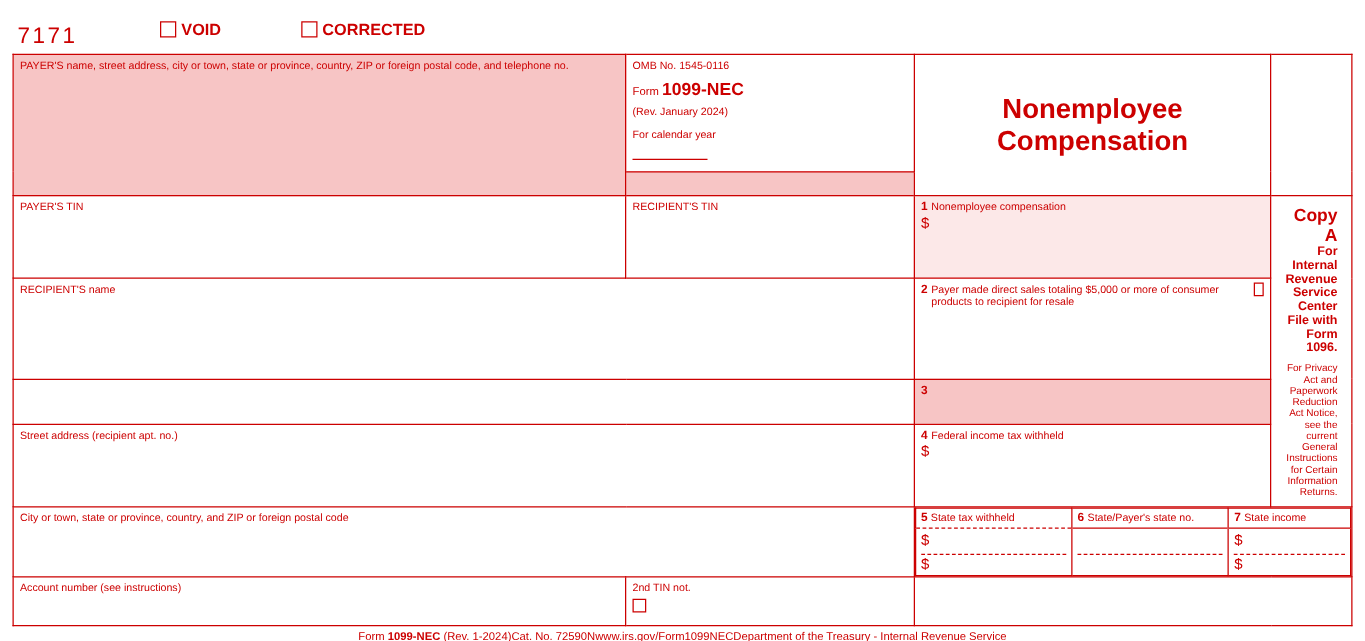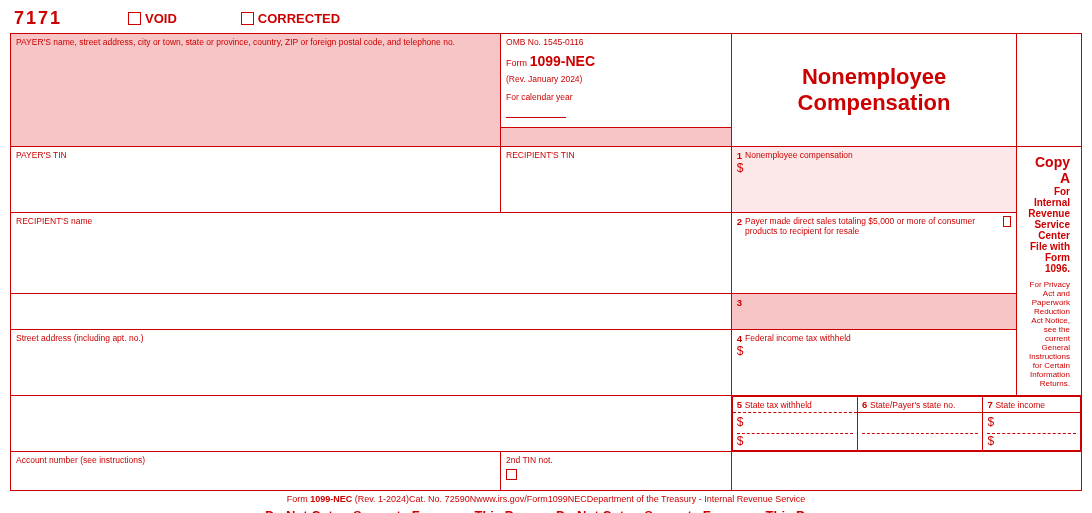--- a/index.html
+++ b/index.html
@@ -19,23 +19,24 @@
     
     .top-header {
       display: flex;
       align-items: center;
       gap: 18px;
       margin-bottom: 4px;
       padding-left: 4px;
     }
     .form-number {
       font-size: 18px;
-      font-weight: bold;
+      font-weight: normal;
       color: #c00;
       letter-spacing: 2px;
+      margin-top: 10px;
     }
     .void-corrected {
       display: flex;
       gap: 16px;
       align-items: center;
     }
     .checkbox-label {
       display: flex;
       align-items: center;
       gap: 4px;
@@ -268,34 +269,35 @@
       <td class="pink-bg">
         <div class="row-flex">
           <span class="field-number">3</span>
         </div>
         <div style="height:18px;"></div>
       </td>
     </tr>
 
     <tr>
       <td colspan="2">
-        <div class="cell-label">Street address (including apt. no.)</div>
+        <div class="cell-label">Street address (recipient apt. no.)</div>
         <div style="height:22px;"></div>
       </td>
       <td>
         <div class="row-flex">
           <span class="field-number">4</span>
           <span class="cell-label">Federal income tax withheld</span>
         </div>
         <div class="dollar-input">$</div>
       </td>
     </tr>
 
     <tr>
       <td colspan="2">
+        <div class="cell-label">City or town, state or province, country, and ZIP or foreign postal code</div>
         <div style="height:22px;"></div>
       </td>
       <td colspan="2" style="padding:0;">
         <table style="width:100%; border-collapse:collapse; height:100%;">
           <tbody>
                 <tr>
             <td style="border-right:1px solid #c00; border-bottom:1px dashed #c00; width:36%; padding:2px 4px;">
               <span class="field-number">5</span>
               <span class="cell-label">State tax withheld</span>
             </td>

